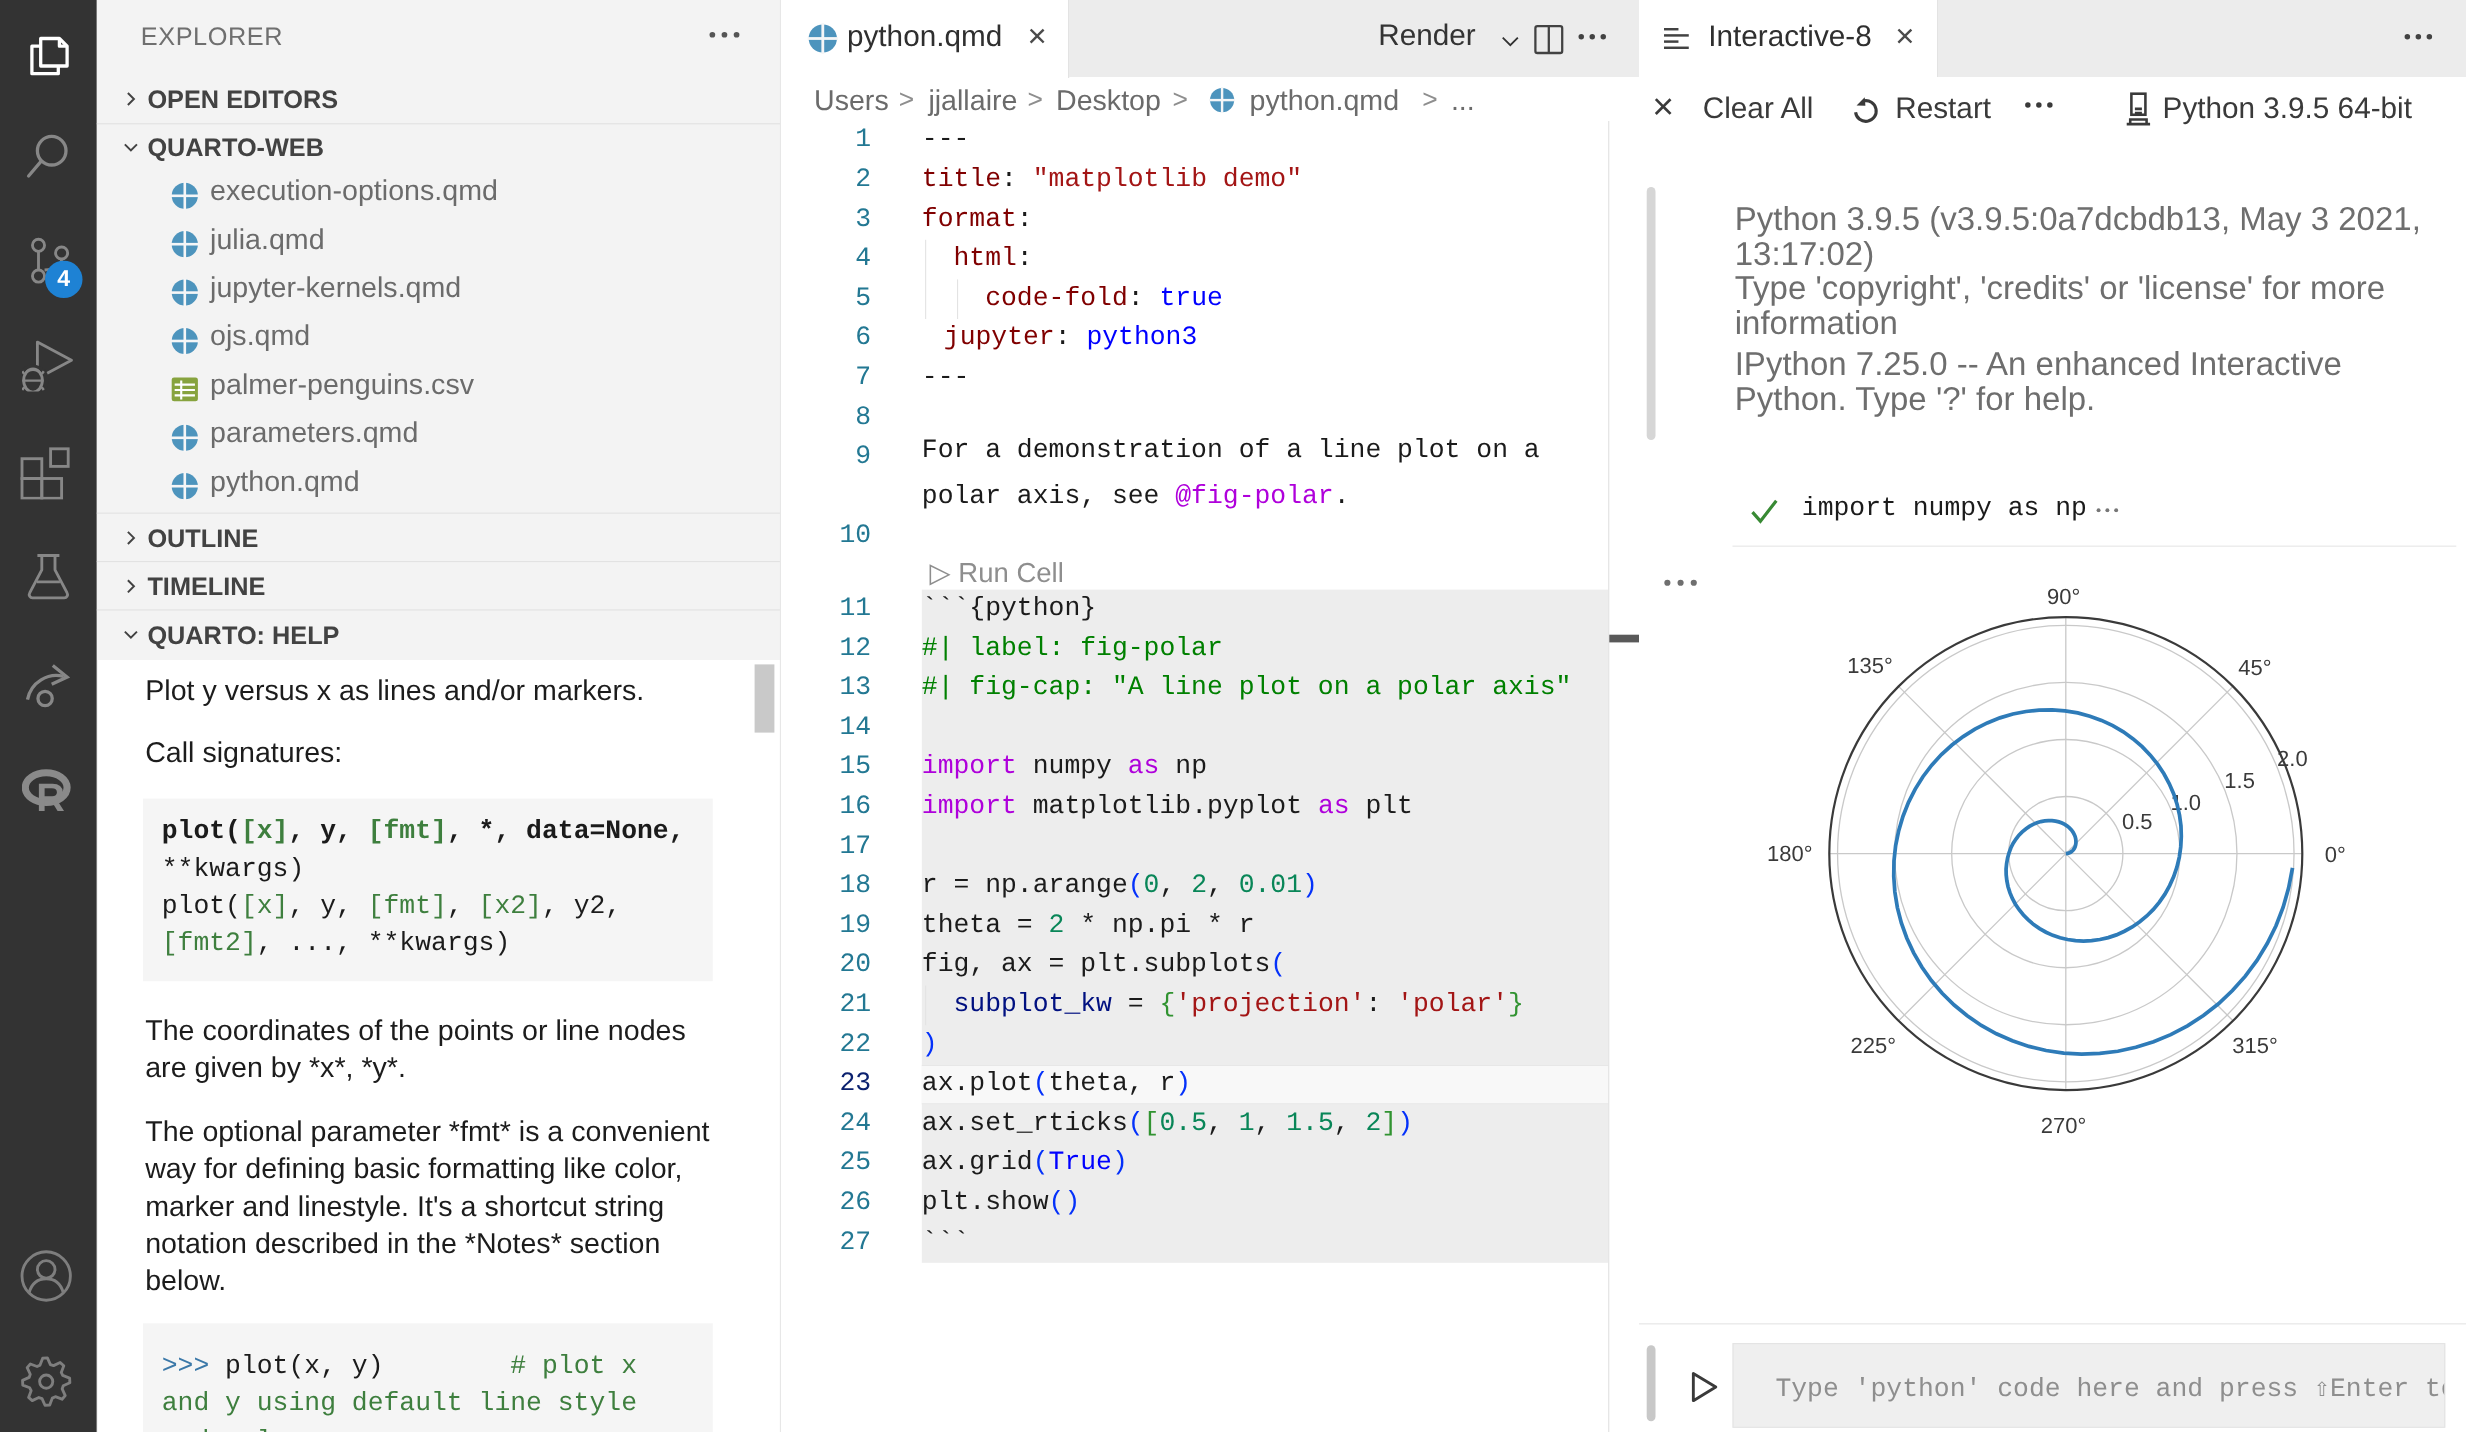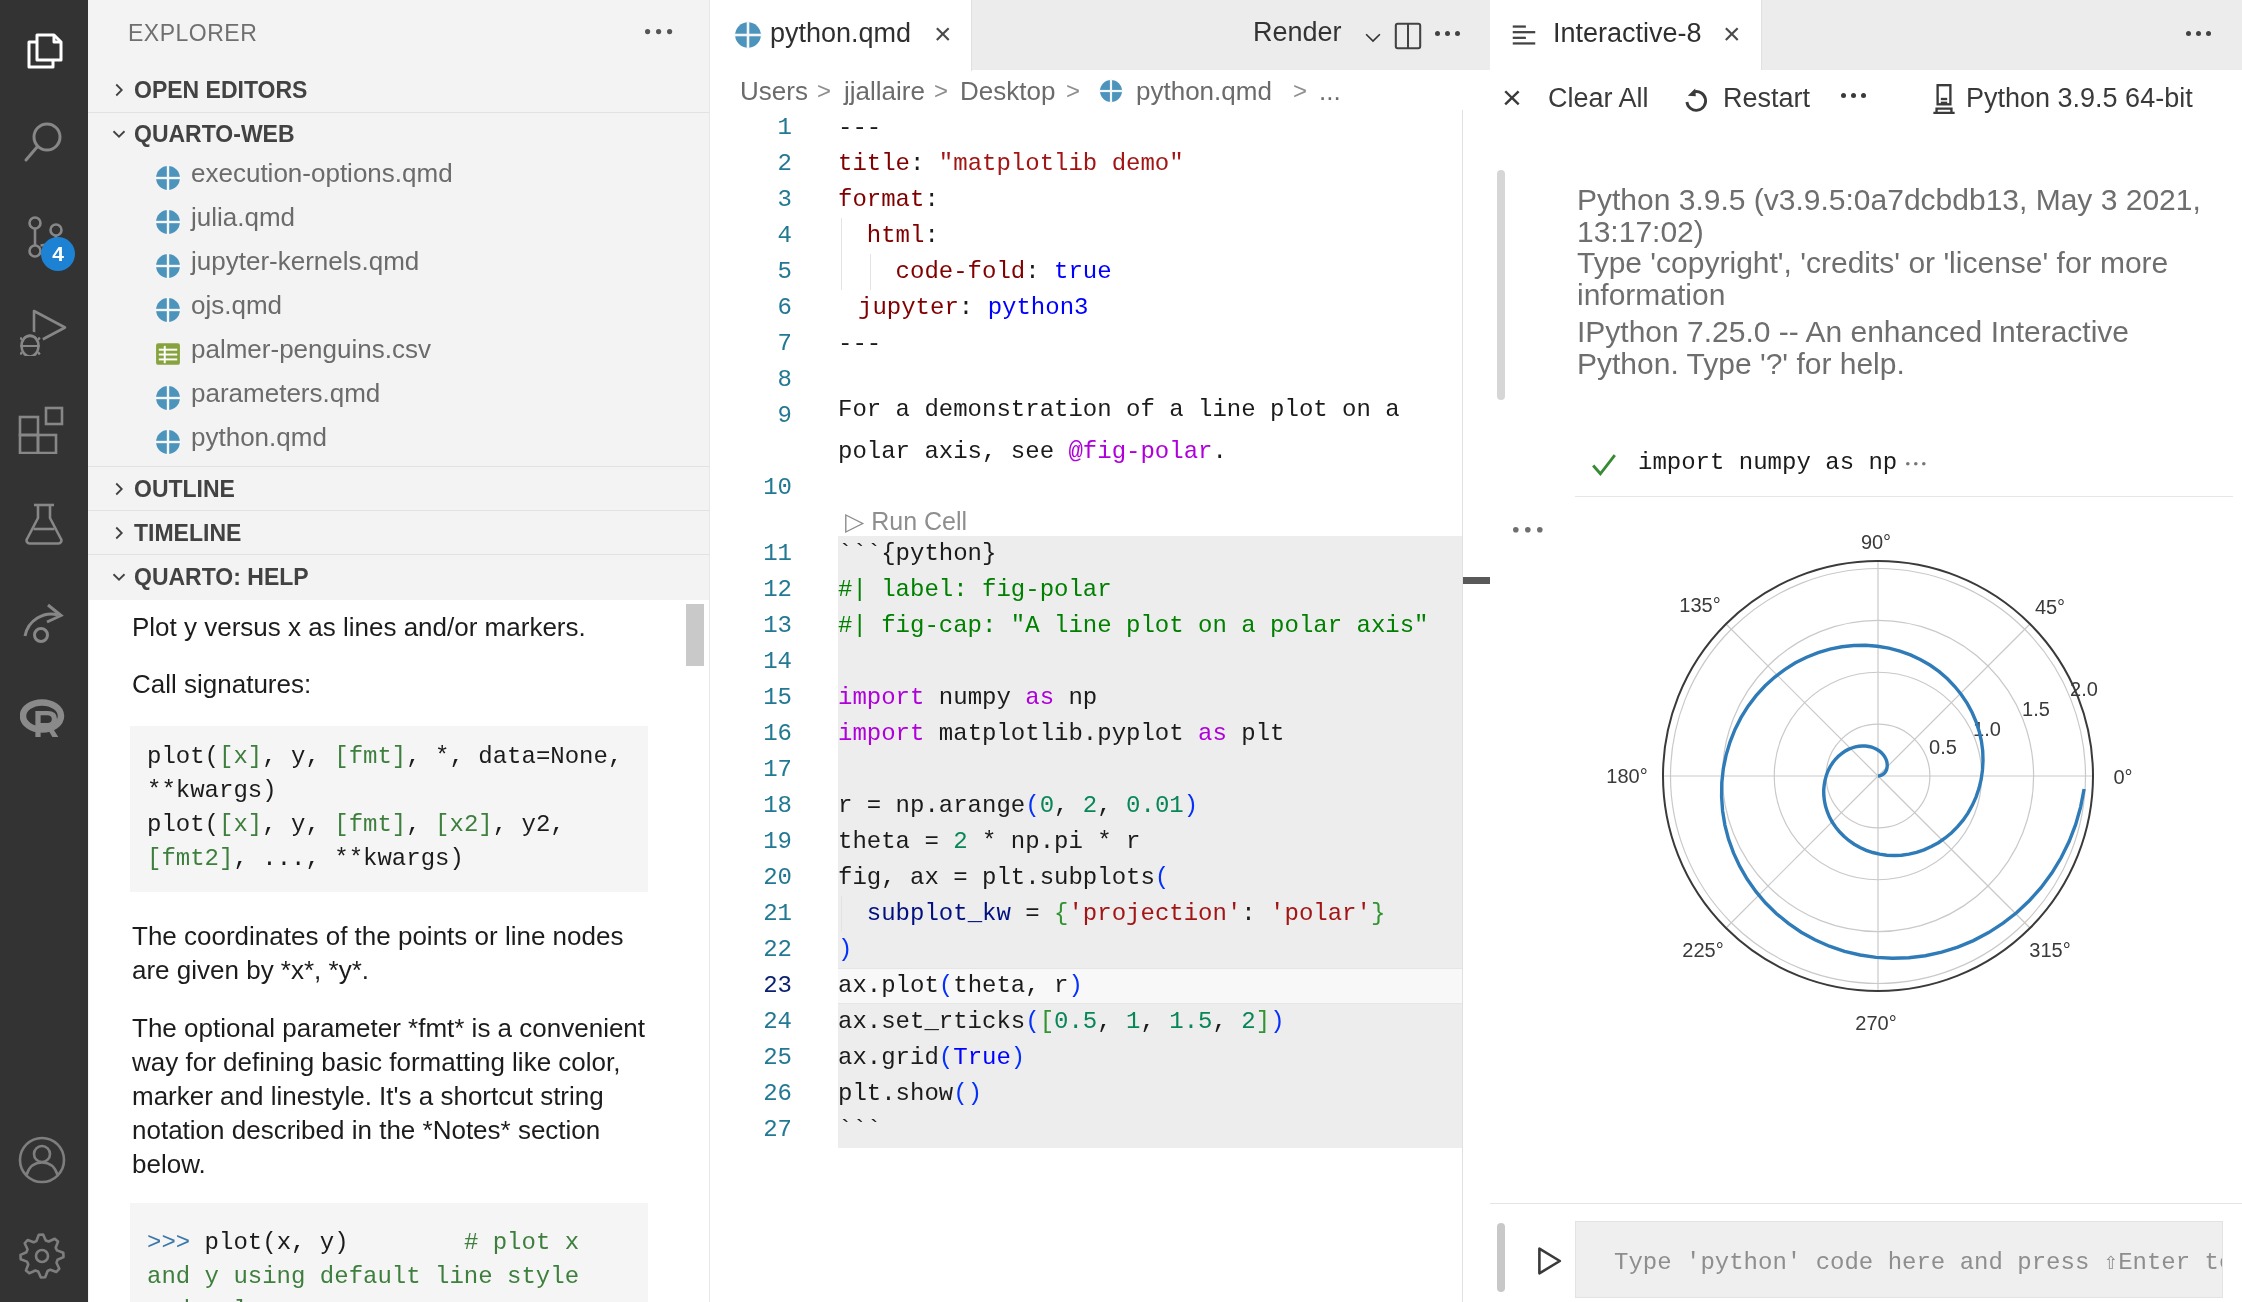--- a/index.html
+++ b/index.html
@@ -214,21 +214,21 @@
       <svg class="chev" viewBox="0 0 16 16">
         <path d="M4 6l4 4 4-4" stroke="#424242" stroke-width="1.3" fill="none"></path>
       </svg>
       <span class="lbl">QUARTO: HELP</span>
     </div>
 </div>
 <div id="help">
   <div class="ht" style="top:10px;">Plot y versus x as lines and/or markers.</div>
   <div class="ht" style="top:67px;">Call signatures:</div>
   <div class="hcode" style="top:126px; height:166px;"></div>
-  <div class="hc-line" style="top:140px;">plot(<span class="grn">[x]</span>, y, <span class="grn">[fmt]</span>, *, data=None,</div>
+  <div class="hc-line" style="top:140px;font-weight:bold;">plot(<span class="grn">[x]</span>, y, <span class="grn">[fmt]</span>, *, data=None,</div>
   <div class="hc-line" style="top:174px;">**kwargs)</div>
   <div class="hc-line" style="top:208px;">plot(<span class="grn">[x]</span>, y, <span class="grn">[fmt]</span>, <span class="grn">[x2]</span>, y2,</div>
   <div class="hc-line" style="top:242px;"><span class="grn">[fmt2]</span>, ..., **kwargs)</div>
   <div class="ht" style="top:319px;">The coordinates of the points or line nodes</div>
   <div class="ht" style="top:353px;">are given by *x*, *y*.</div>
   <div class="ht" style="top:411px;">The optional parameter *fmt* is a convenient</div>
   <div class="ht" style="top:445px;">way for defining basic formatting like color,</div>
   <div class="ht" style="top:479px;">marker and linestyle. It's a shortcut string</div>
   <div class="ht" style="top:513px;">notation described in the *Notes* section</div>
   <div class="ht" style="top:547px;">below.</div>

